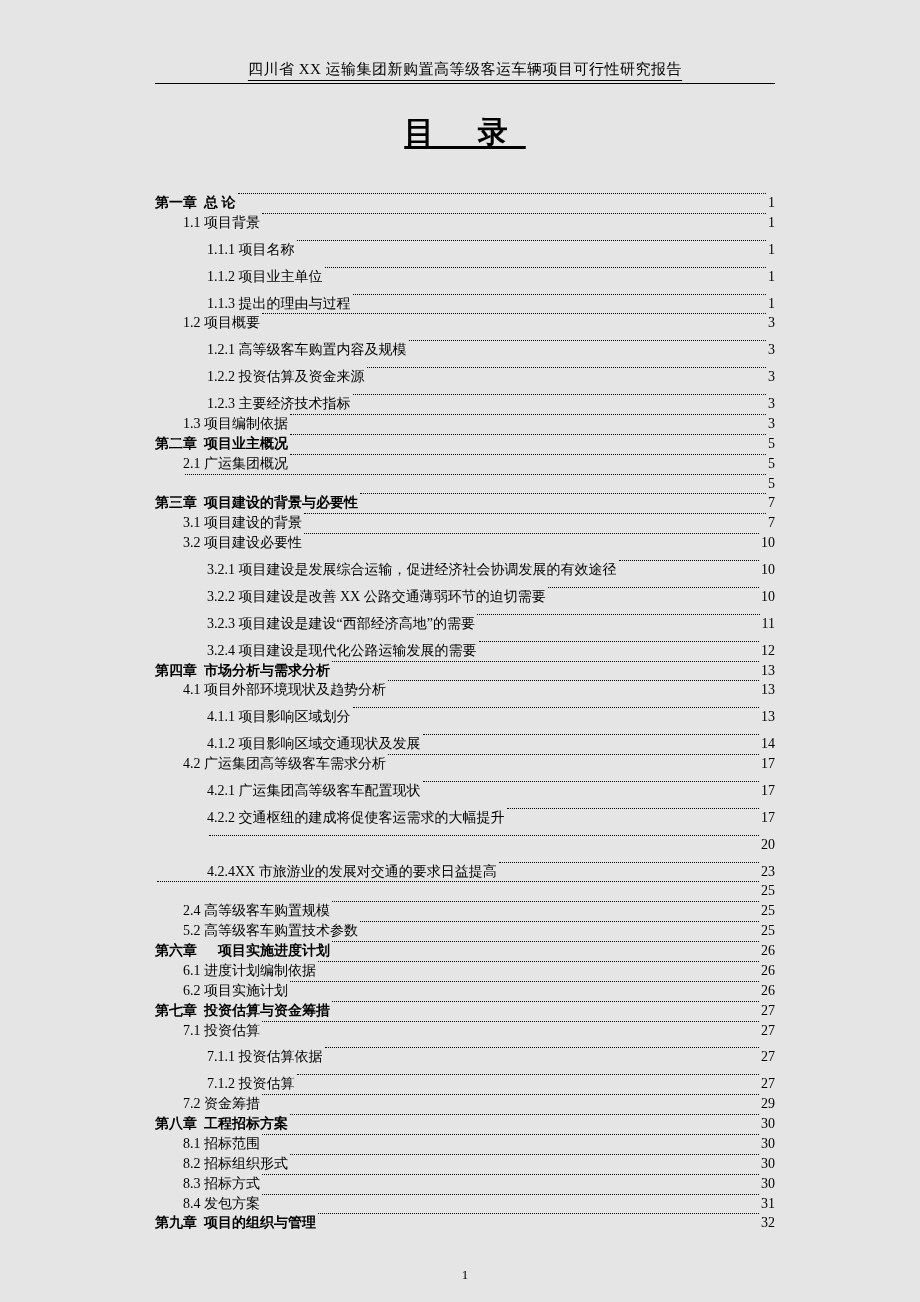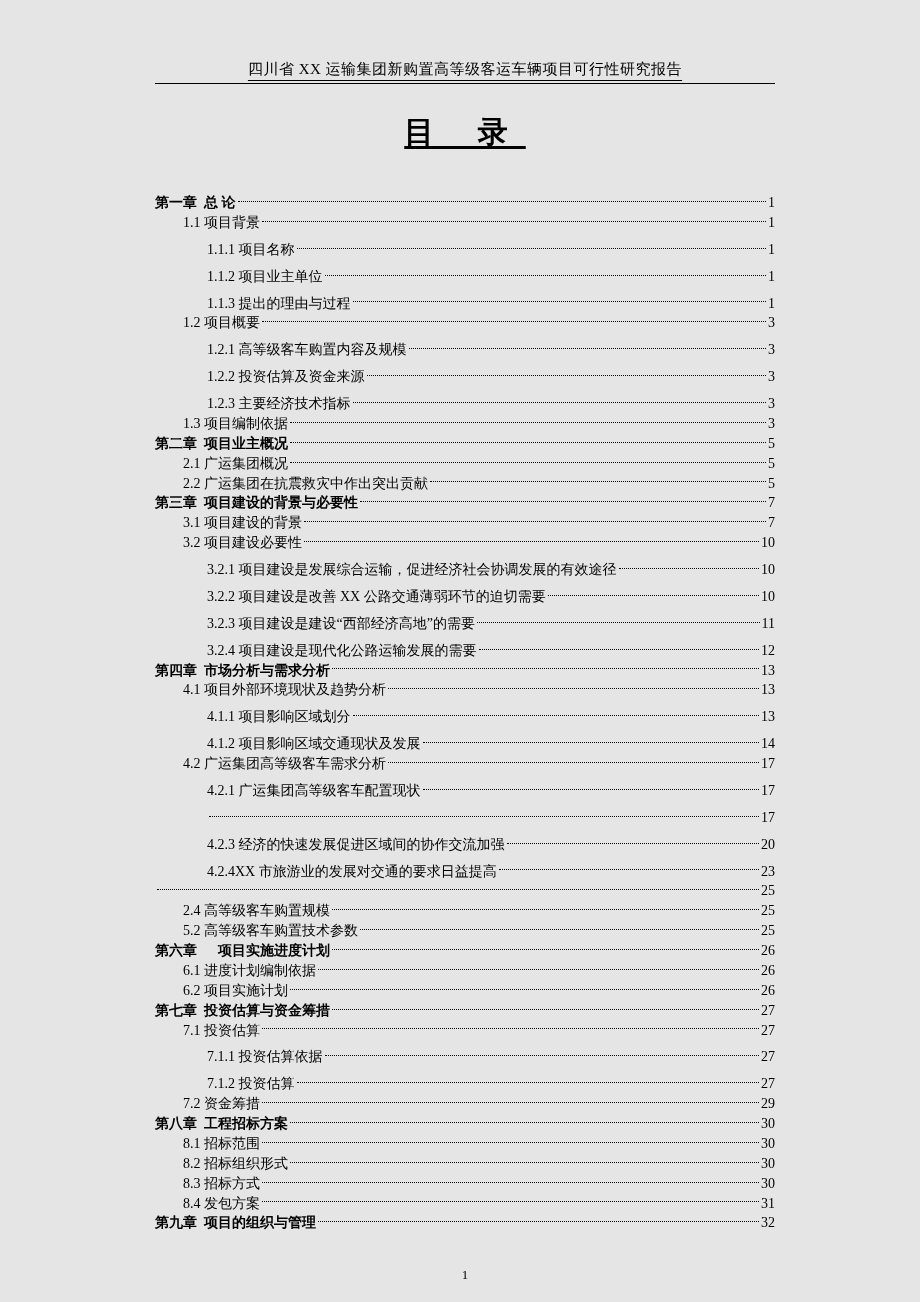--- a/index.html
+++ b/index.html
@@ -36,21 +36,21 @@
       text-decoration: underline;
       text-underline-offset: 4px;
       margin-bottom: 40px;
     }
     .toc {
       font-size: 14px;
       line-height: 1.42;
     }
     .toc-row {
       display: flex;
-      align-items: center;
+      align-items: flex-start;
       white-space: nowrap;
     }
     .toc-label {
       white-space: nowrap;
     }
     .toc-dots {
       flex: 1 1 auto;
       border-bottom: 1.5px dotted #000;
       margin: 0 2px 3px 2px;
       min-width: 10px;
@@ -128,21 +128,20 @@
         <span class="toc-label">第二章&nbsp;&nbsp;项目业主概况</span>
         <span class="toc-dots"></span>
         <span class="toc-page">5</span>
       </div>
       <div class="toc-row indent-1">
         <span class="toc-label">2.1 广运集团概况</span>
         <span class="toc-dots"></span>
         <span class="toc-page">5</span>
       </div>
       <div class="toc-row indent-1">
-        <span class="toc-label">2.2 广运集团在抗震救灾中作出突出贡献</span>
         <span class="toc-dots"></span>
         <span class="toc-page">5</span>
       </div>
       <div class="toc-row chapter">
         <span class="toc-label">第三章&nbsp;&nbsp;项目建设的背景与必要性</span>
         <span class="toc-dots"></span>
         <span class="toc-page">7</span>
       </div>
       <div class="toc-row indent-1">
         <span class="toc-label">3.1 项目建设的背景</span>
@@ -198,25 +197,25 @@
         <span class="toc-label">4.2 广运集团高等级客车需求分析</span>
         <span class="toc-dots"></span>
         <span class="toc-page">17</span>
       </div>
       <div class="toc-row indent-2">
         <span class="toc-label">4.2.1 广运集团高等级客车配置现状</span>
         <span class="toc-dots"></span>
         <span class="toc-page">17</span>
       </div>
       <div class="toc-row indent-2">
+        <span class="toc-label">4.2.2 交通枢纽的建成将促使客运需求的大幅提升</span>
         <span class="toc-dots"></span>
         <span class="toc-page">17</span>
       </div>
       <div class="toc-row indent-2">
-        <span class="toc-label">4.2.3 经济的快速发展促进区域间的协作交流加强</span>
         <span class="toc-dots"></span>
         <span class="toc-page">20</span>
       </div>
       <div class="toc-row indent-2">
         <span class="toc-label">4.2.4XX 市旅游业的发展对交通的要求日益提高</span>
         <span class="toc-dots"></span>
         <span class="toc-page">23</span>
       </div>
       <div class="toc-row chapter">
         <span class="toc-dots"></span>

